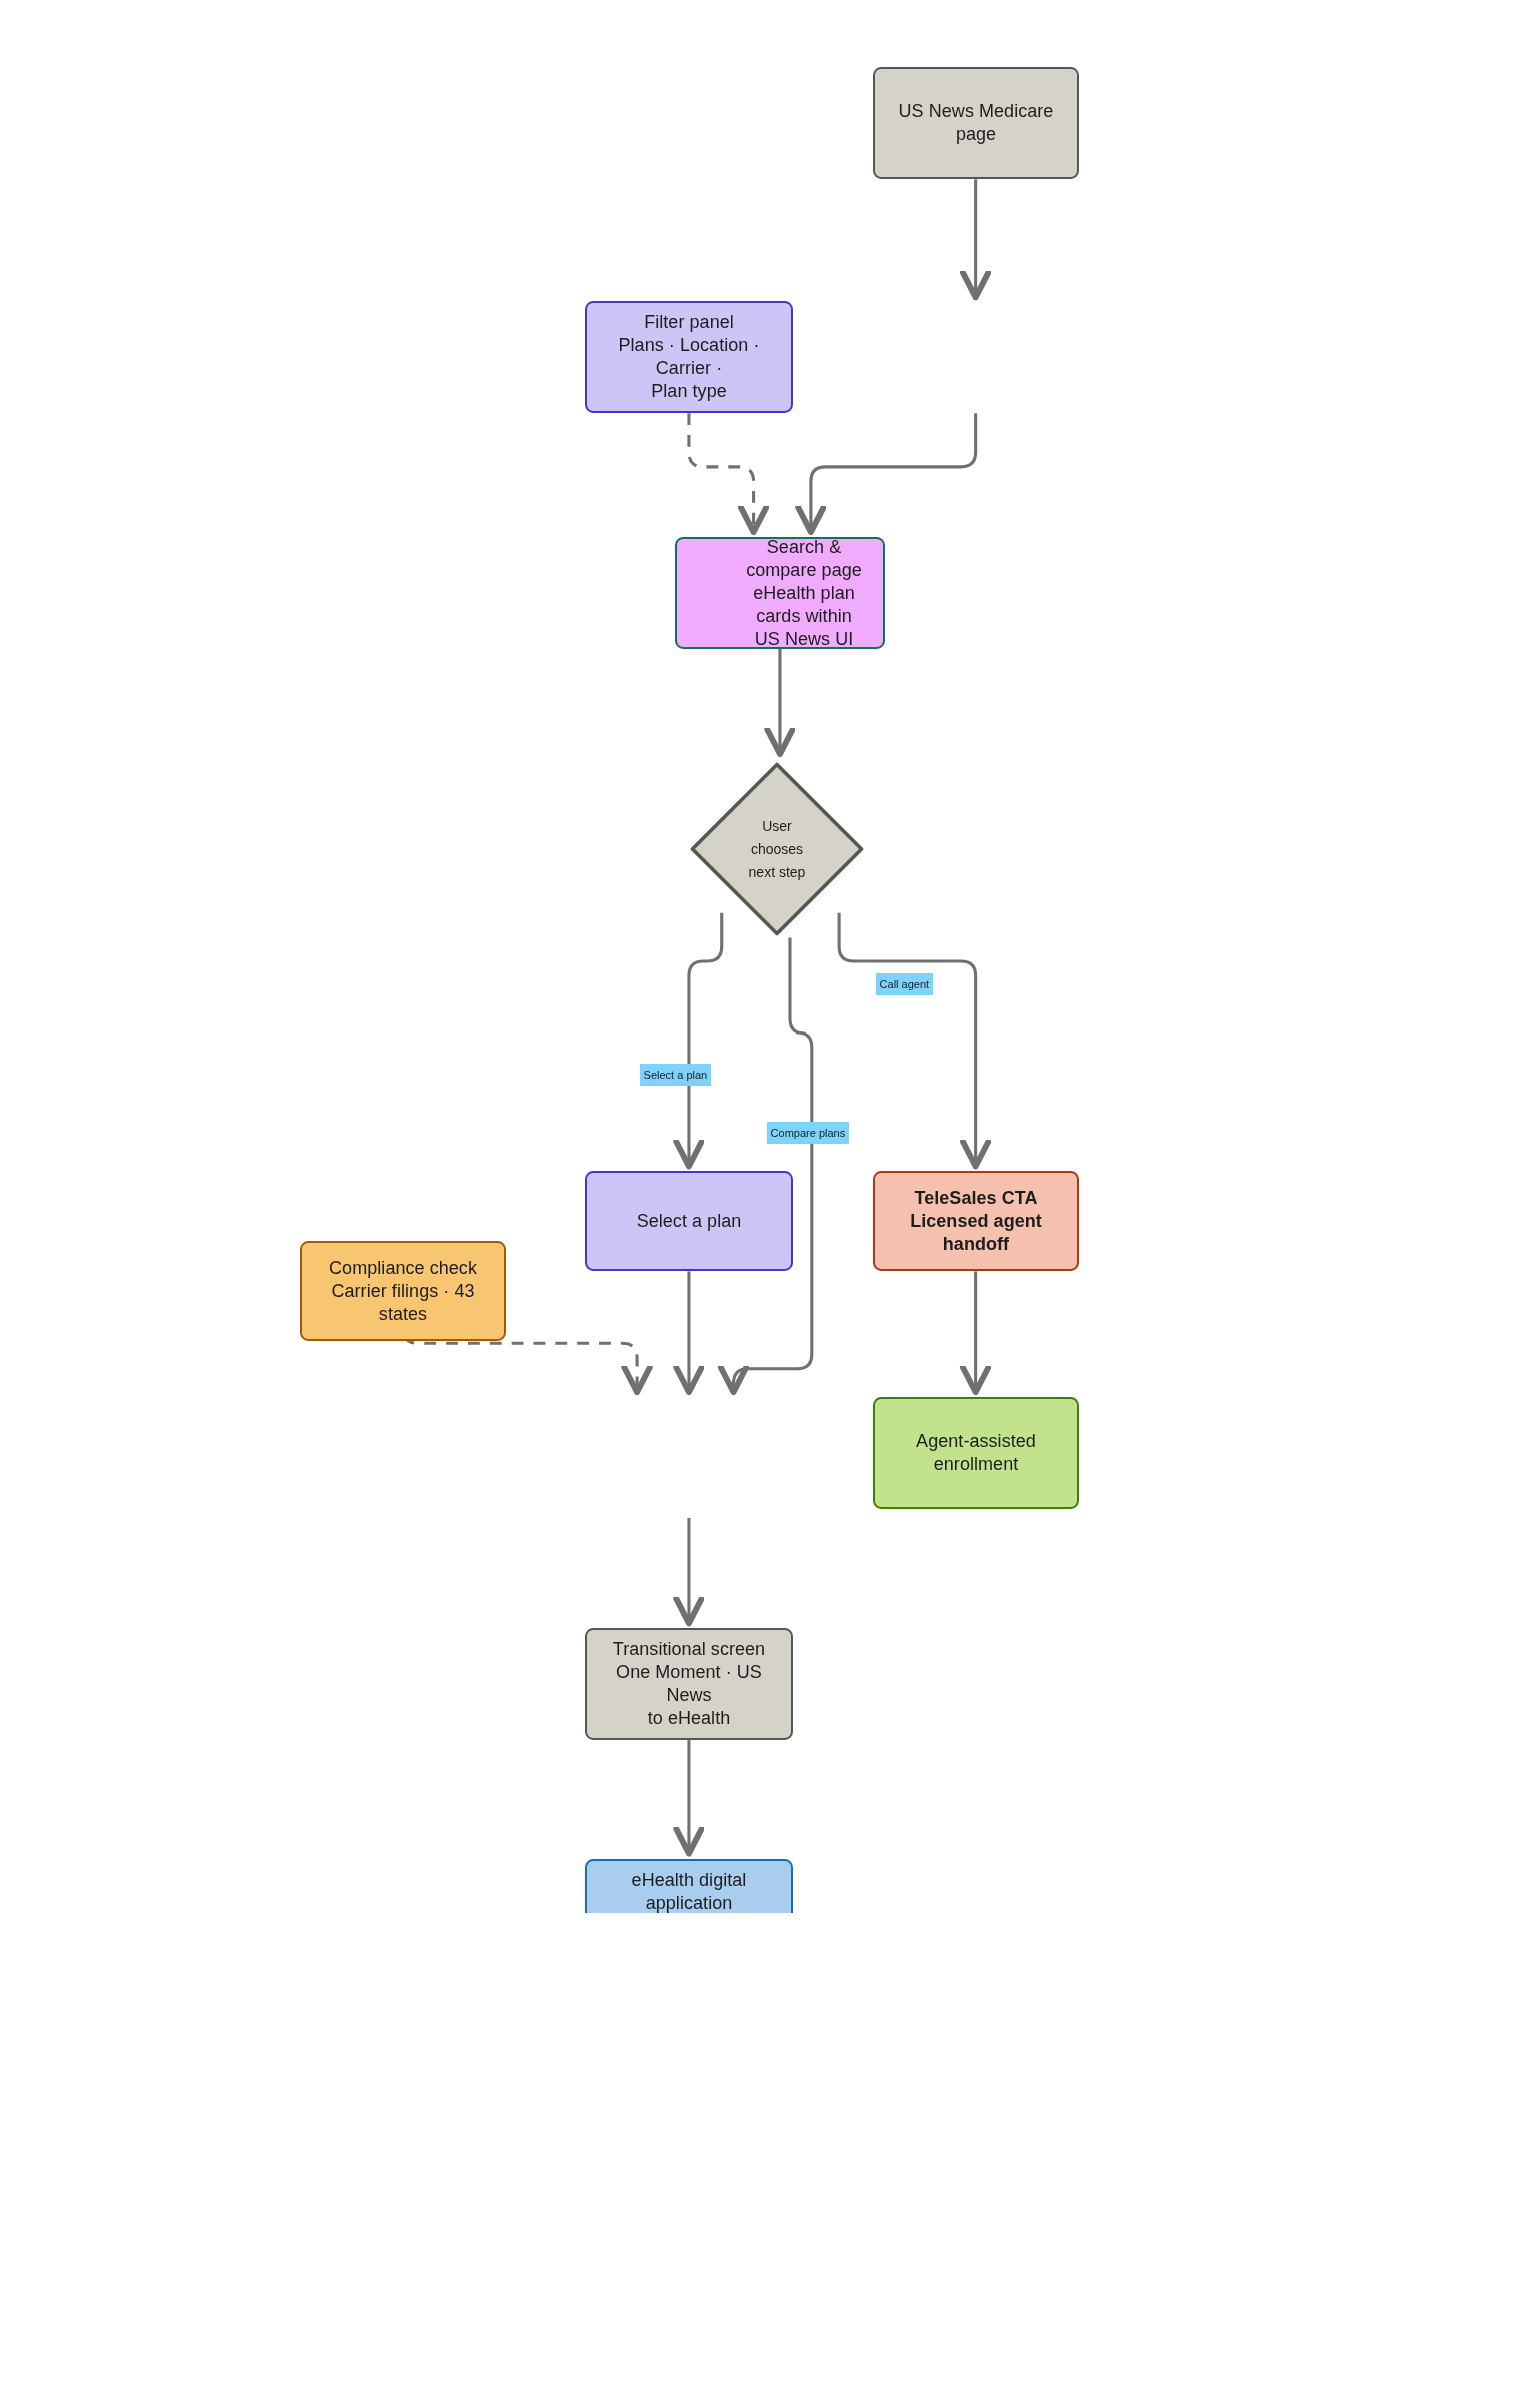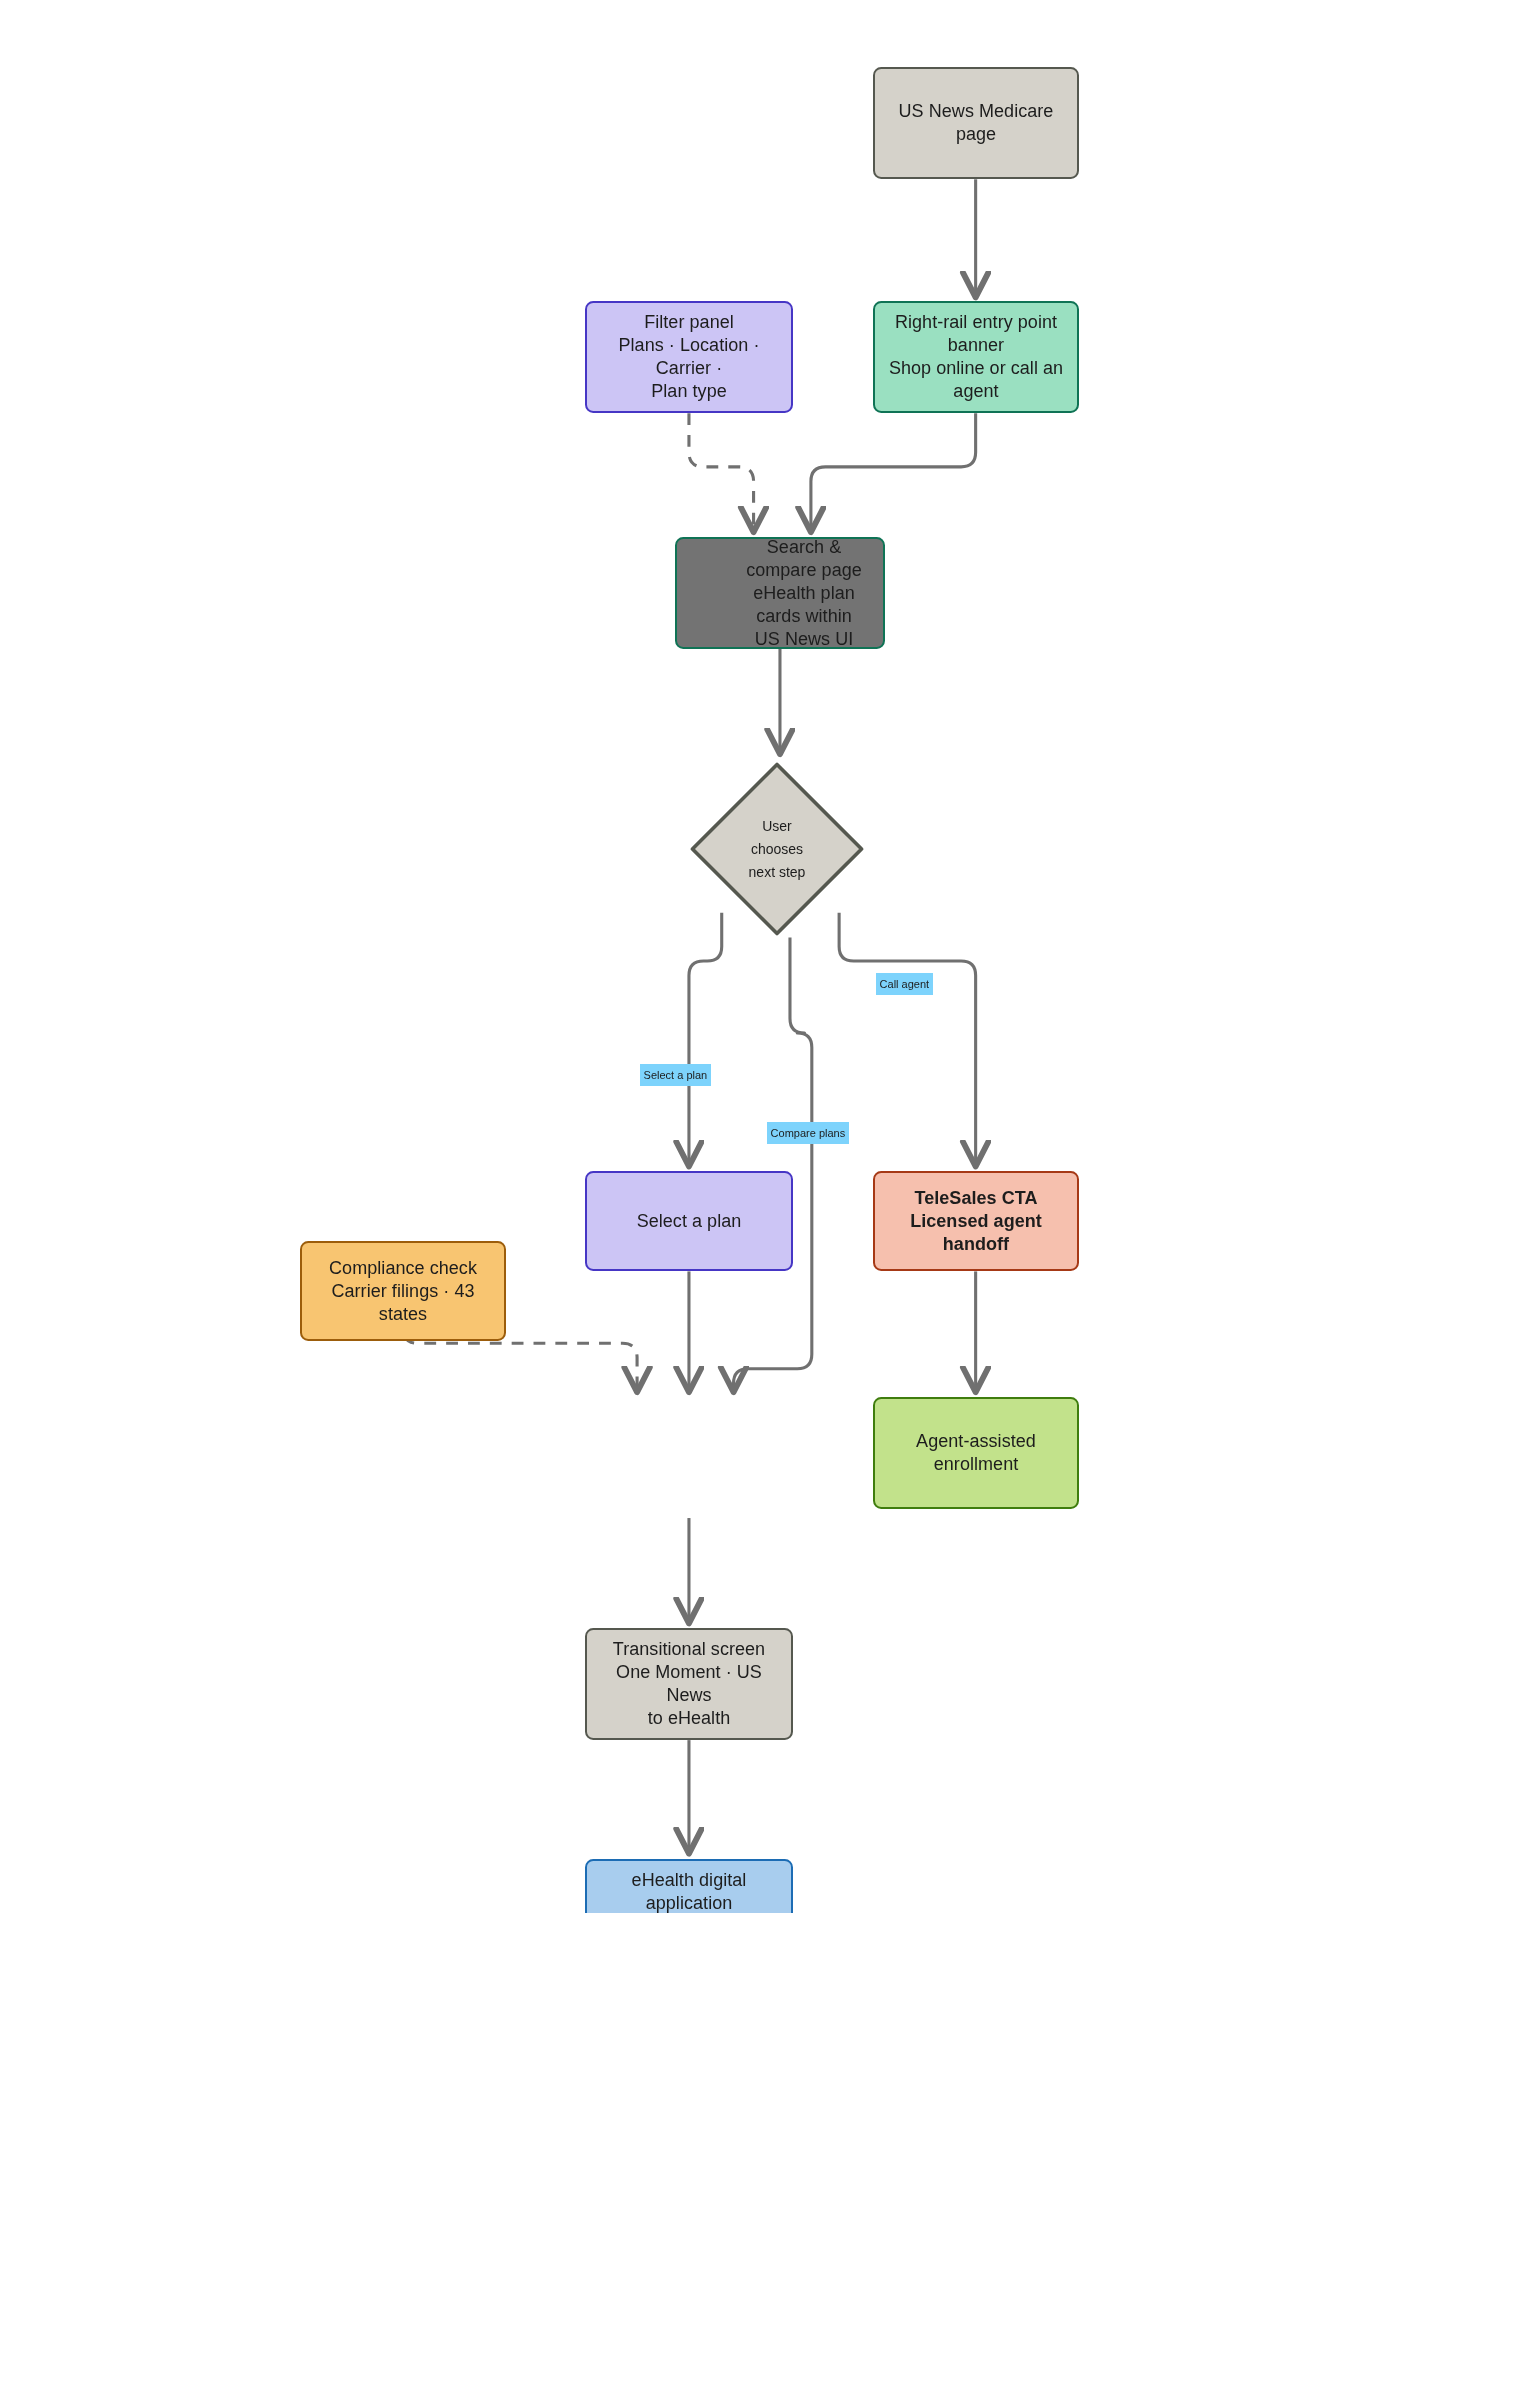--- a/index.html
+++ b/index.html
@@ -127,28 +127,22 @@
   <div class="node" style="left:873px; top:67px; width:206px; height:112px; background:#d5d2ca; border-color:#55584f;">
     <span class="node-label">US News Medicare page</span>
   </div>
 
   <div class="node" style="left:585px; top:301px; width:208px; height:112px; background:#ccc5f5; border-color:#4636c5;">
     <span class="node-label">Filter panel
 Plans · Location · Carrier ·
 Plan type</span>
   </div>
 
-  <div class="node" style="left:873px; top:301px; width:206px; height:112px; background:#9ae0c1; border-color:#0f7355;">
-    <span class="node-label">Right-rail entry point
-banner
-Shop online or call an
-agent</span>
-  </div>
 
-  <div class="node" style="left:675px; top:537px; width:210px; height:112px; background:#737373; border-color:#0f7355;padding-left:48px;">
+  <div class="node" style="left:675px; top:537px; width:210px; height:112px; background:#f0abfc; border-color:#0f7355;padding-left:48px;">
     <span class="node-label">Search &amp; compare page
 eHealth plan cards within
 US News UI</span>
   </div>
 
   <div class="decision" style="left:687px; top:759px; width:180px; height:180px;">
     <svg class="dia-shape" viewBox="0 0 198 198">
       <path d="M99,6 L192,99 L99,192 L6,99 Z" fill="#d5d2ca" stroke="#55584f" stroke-width="4" stroke-linejoin="round"></path>
     </svg>
     <div class="dia-text">User

